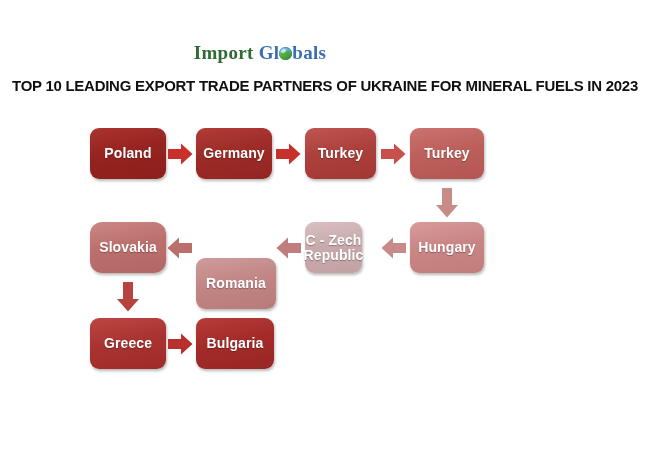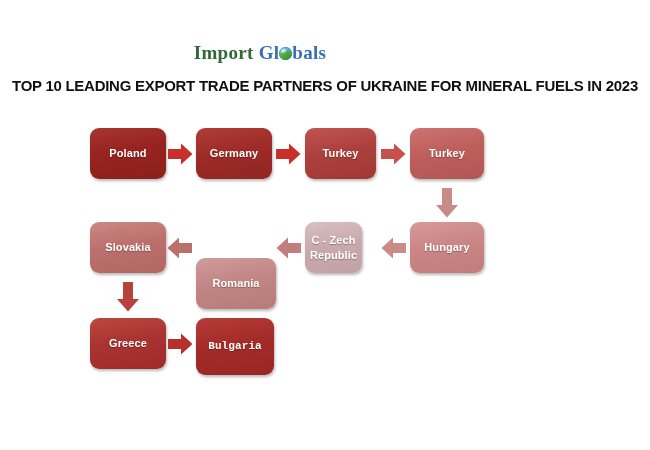--- a/index.html
+++ b/index.html
@@ -97,21 +97,21 @@
   .node-box {
     position: absolute;
     border-radius: 9px;
     box-shadow: 1px 2px 3px rgba(0,0,0,0.28);
     display: flex;
     align-items: center;
     justify-content: center;
     text-align: center;
     color: #ffffff;
     font-weight: bold;
-    font-size: 11px;
+    font-size: 14px;
     line-height: 15px;
     letter-spacing: 0.1px;
     text-shadow: 0 1px 1px rgba(0,0,0,0.30);
     box-sizing: border-box;
     padding: 2px 4px;
   }
 
   .arrow {
     position: absolute;
   }
@@ -200,39 +200,39 @@
     <span>Romania</span>
   </div>
 
   <div class="arrow" style="left:167px; top:237px;">
     <svg width="25" height="22" viewBox="0 0 25 22" aria-hidden="true">
       <path d="M25 6 L12 6 L12 0.5 L0.5 11 L12 21.5 L12 16 L25 16 Z" fill="#bb706e"></path>
     </svg>
   </div>
 
   <div class="node-box" style="left:90px; top:222px; width:76px; height:51px;
-              background:linear-gradient(170deg,#cb8785 0%,#bc706d 45%,#b26764 100%);">
+              background:linear-gradient(170deg,#cb8785 0%,#bc706d 45%,#b26764 100%);border-radius:12px;">
     <span>Slovakia</span>
   </div>
 
   <div class="arrow" style="left:116px; top:282px;">
     <svg width="24" height="30" viewBox="0 0 24 30" aria-hidden="true">
       <path d="M7 0 L17 0 L17 17 L23 17 L12 29.5 L1 17 L7 17 Z" fill="#b8423e"></path>
     </svg>
   </div>
 
   <div class="node-box" style="left:90px; top:318px; width:76px; height:51px;
               background:linear-gradient(170deg,#bb4843 0%,#a93330 45%,#9f2b28 100%);">
     <span>Greece</span>
   </div>
 
   <div class="arrow" style="left:168px; top:333px;">
     <svg width="25" height="22" viewBox="0 0 25 22" aria-hidden="true">
       <path d="M0 6 L13 6 L13 0.5 L24.5 11 L13 21.5 L13 16 L0 16 Z" fill="#b8302c"></path>
     </svg>
   </div>
 
-  <div class="node-box" style="left:196px; top:318px; width:78px; height:57px;
-              background:linear-gradient(170deg,#b63c38 0%,#a32b28 45%,#992724 100%);font-family:Liberation Mono, monospace;">
+  <div class="node-box" style="left:196px; top:318px; width:78px; height:51px;
+              background:linear-gradient(170deg,#b63c38 0%,#a32b28 45%,#992724 100%);">
     <span>Bulgaria</span>
   </div>
 
 </div>
 
 </body></html>

